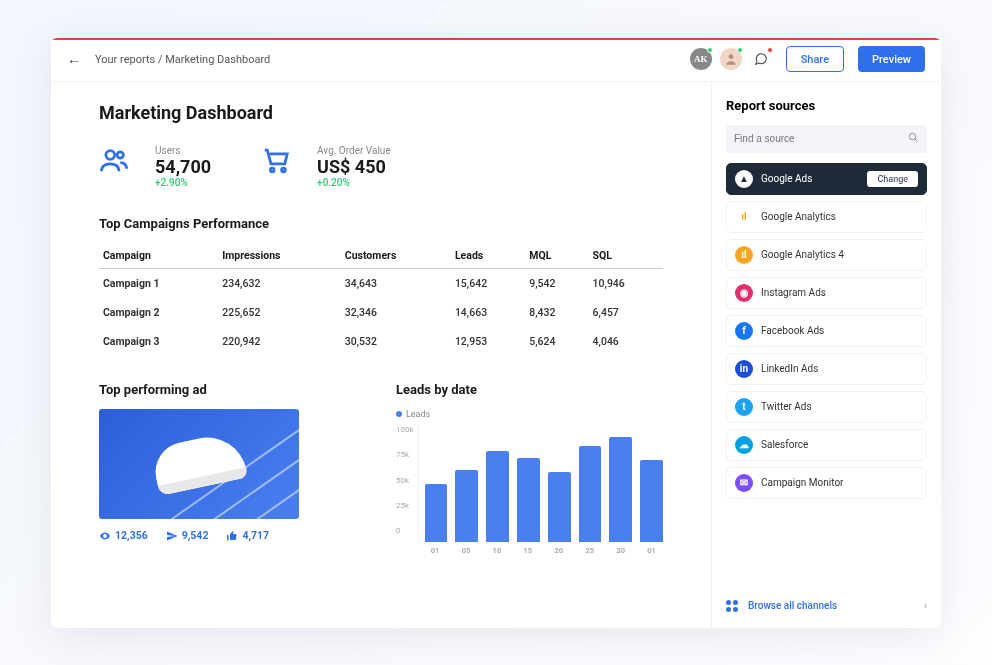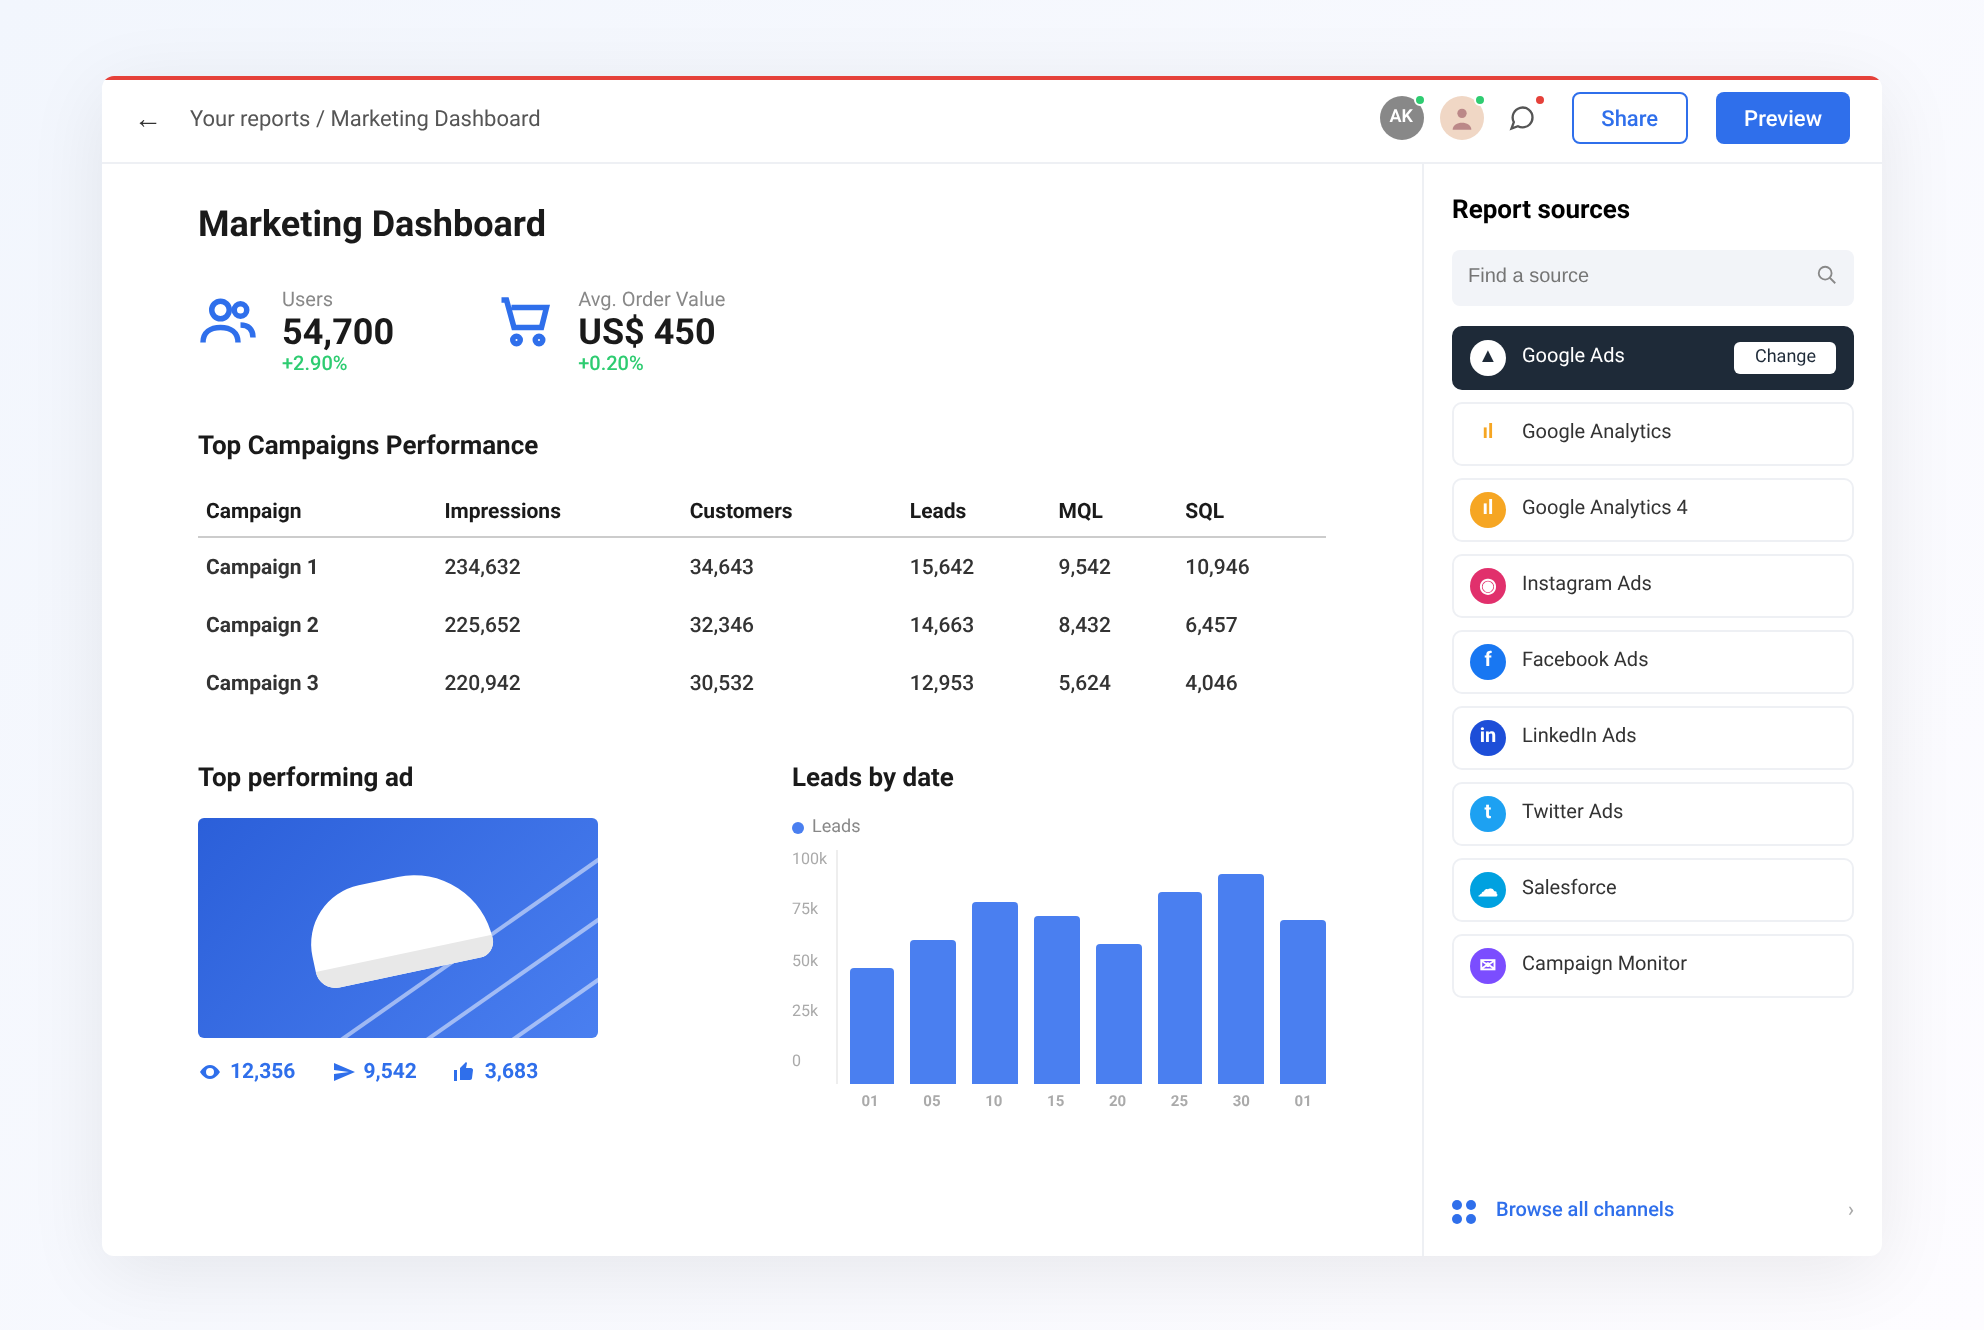--- a/index.html
+++ b/index.html
@@ -21,39 +21,39 @@
   }
   
   .hdr {
     height:44px; border-bottom:1px solid #eef0f4;
     display:flex; align-items:center; padding:0 16px; gap:14px;
     font-size:11px; color:#555;
   }
   .back-arrow { font-size:14px; color:#333; cursor:pointer; }
   .breadcrumb { flex:0 0 auto; }
   .hdr-spacer { flex:1; }
-  .avatar-stack { display:flex; align-items:flex-start; gap:8px; }
+  .avatar-stack { display:flex; align-items:flex-start; gap:8px;font-family:Liberation Serif, serif; }
   .avatar { width:22px; height:22px; border-radius:50%; display:flex; align-items:center; justify-content:center; font-size:9px; font-weight:600; position:relative; }
   .avatar.ak { background:#888; color:#fff; }
   .avatar.photo { background:#f0d7c5; }
   .dot { position:absolute; top:-1px; right:-1px; width:6px; height:6px; border-radius:50%; border:1.5px solid #fff; }
   .dot.green { background:#2ecc71; }
   .dot.red { background:#e5413a; }
   .hdr-icon { width:22px; height:22px; border-radius:50%; display:flex; align-items:center; justify-content:center; color:#555; position:relative; cursor:pointer; }
   .btn { height:26px; padding:0 14px; border-radius:4px; font-size:11px; font-weight:500; display:flex; align-items:center; cursor:pointer; }
   .btn.outline { border:1px solid #2f6feb; color:#2f6feb; background:#fff; }
   .btn.primary { background:#2f6feb; color:#fff; }
   
   .body { display:flex; height:calc(100% - 44px); }
   .main { flex:1; padding:20px 48px; overflow:hidden; }
   .side { width:230px; border-left:1px solid #eef0f4; padding:16px 14px; display:flex; flex-direction:column; }
   
   h1.page-title { font-size:18px; font-weight:700; color:#1a1a1a; margin-bottom:22px; }
   .metrics { display:flex; gap:50px; margin-bottom:28px; }
-  .metric { display:flex; gap:12px; align-items:flex-start; }
+  .metric { display:flex; gap:26px; align-items:flex-start; }
   .metric-icon { width:30px; height:30px; color:#2f6feb; }
   .metric-label { font-size:10px; color:#888; }
   .metric-value { font-size:18px; font-weight:700; color:#1a1a1a; line-height:1.2; }
   .metric-change { font-size:10px; color:#2ecc71; font-weight:500; }
   
   h2.section { font-size:13px; font-weight:700; color:#1a1a1a; margin-bottom:12px; }
   table.camp { width:100%; border-collapse:collapse; font-size:10.5px; margin-bottom:26px; }
   table.camp th { text-align:left; font-weight:700; color:#1a1a1a; padding:6px 4px; border-bottom:1px solid #ccc; }
   table.camp td { padding:8px 4px; color:#333; font-weight:500; }
   table.camp td:first-child { font-weight:700; }
@@ -214,21 +214,21 @@
             <div class="ad-stat">
               <svg width="12" height="12" viewBox="0 0 24 24" fill="#2f6feb">
                   <path d="M2 21l21-9L2 3v7l15 2-15 2z"></path>
                 </svg>
               <span>9,542</span>
             </div>
             <div class="ad-stat">
               <svg width="12" height="12" viewBox="0 0 24 24" fill="#2f6feb">
                   <path d="M2 21h3V10H2v11zm19-11c0-1-1-2-2-2h-5l1-5-1-1-6 6v12h10c1 0 2-1 2-2l1-8z"></path>
                 </svg>
-              <span>3,683</span>
+              <span>4,717</span>
             </div>
           </div>
         </div>
 
         <div class="panel">
           <h2 class="section">Leads by date</h2>
           <div class="legend">
             <span class="bullet"></span>
             <span>Leads</span>
           </div>

